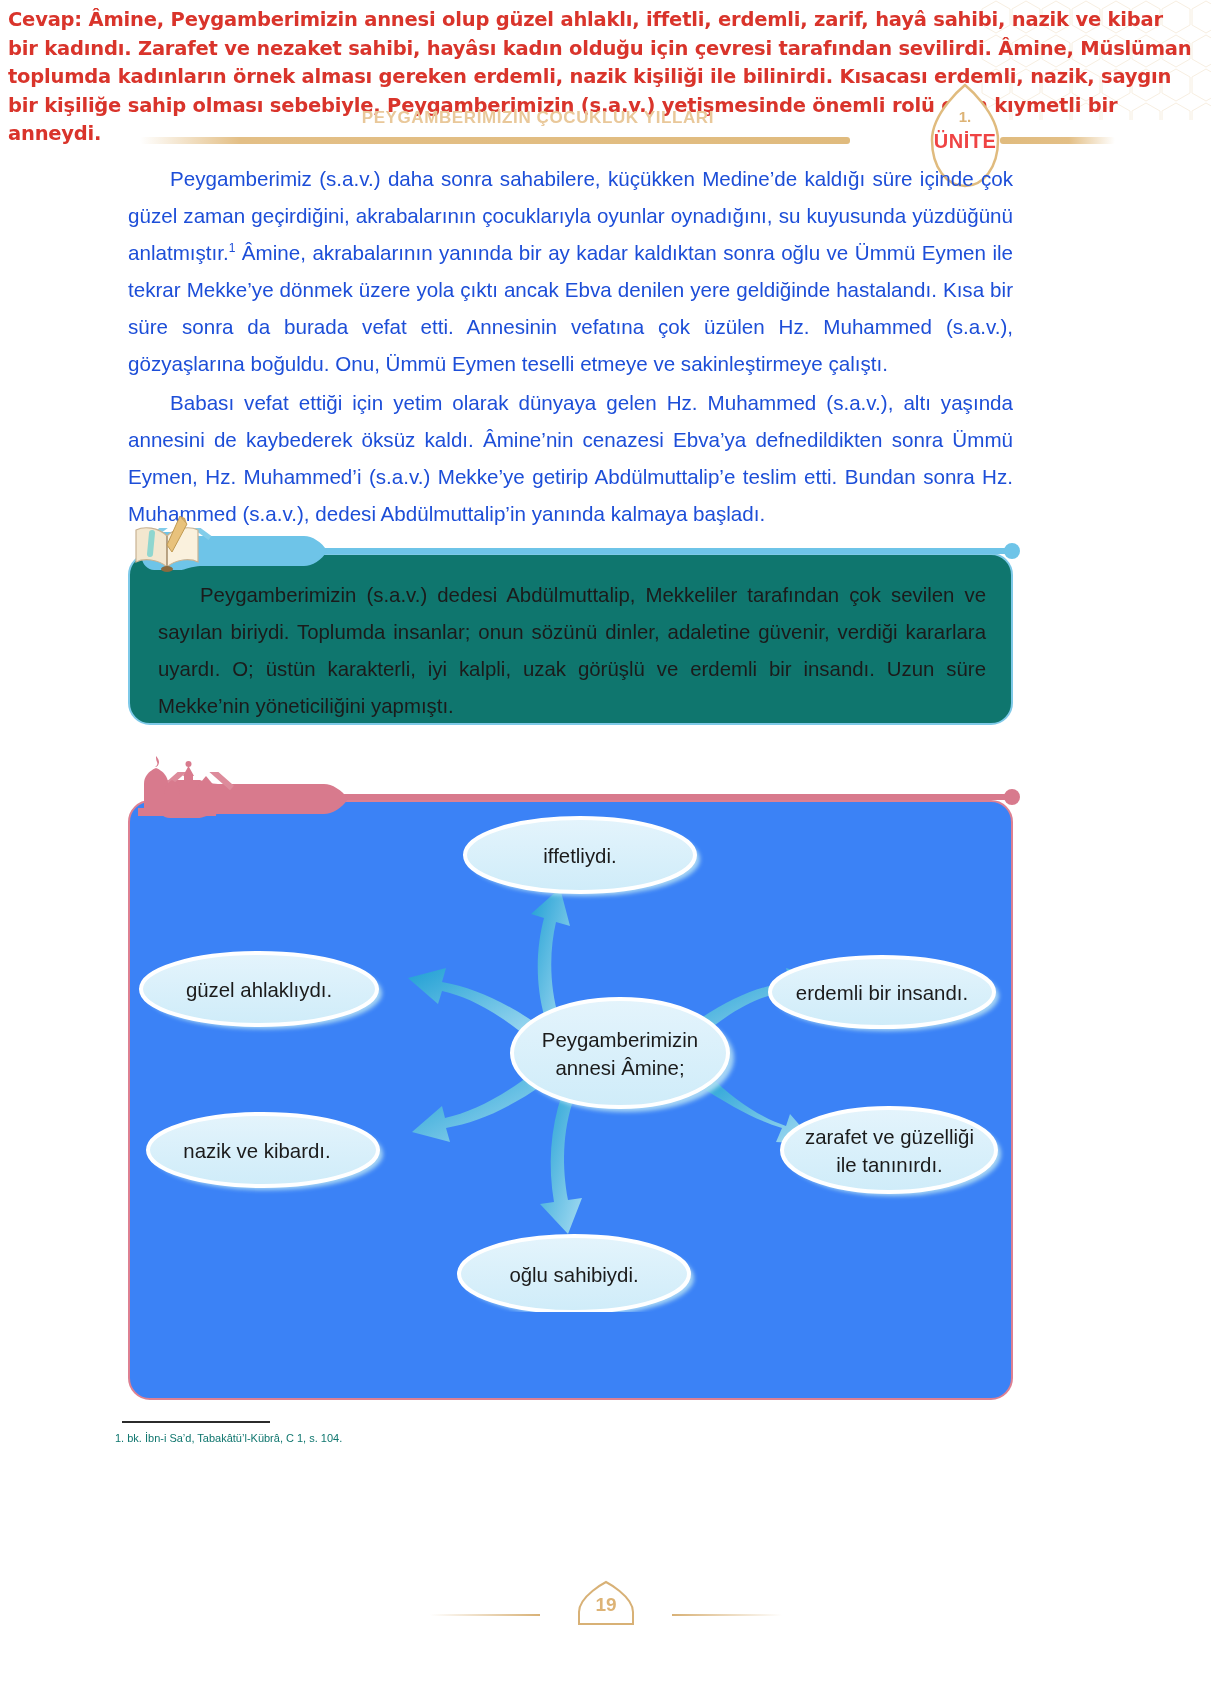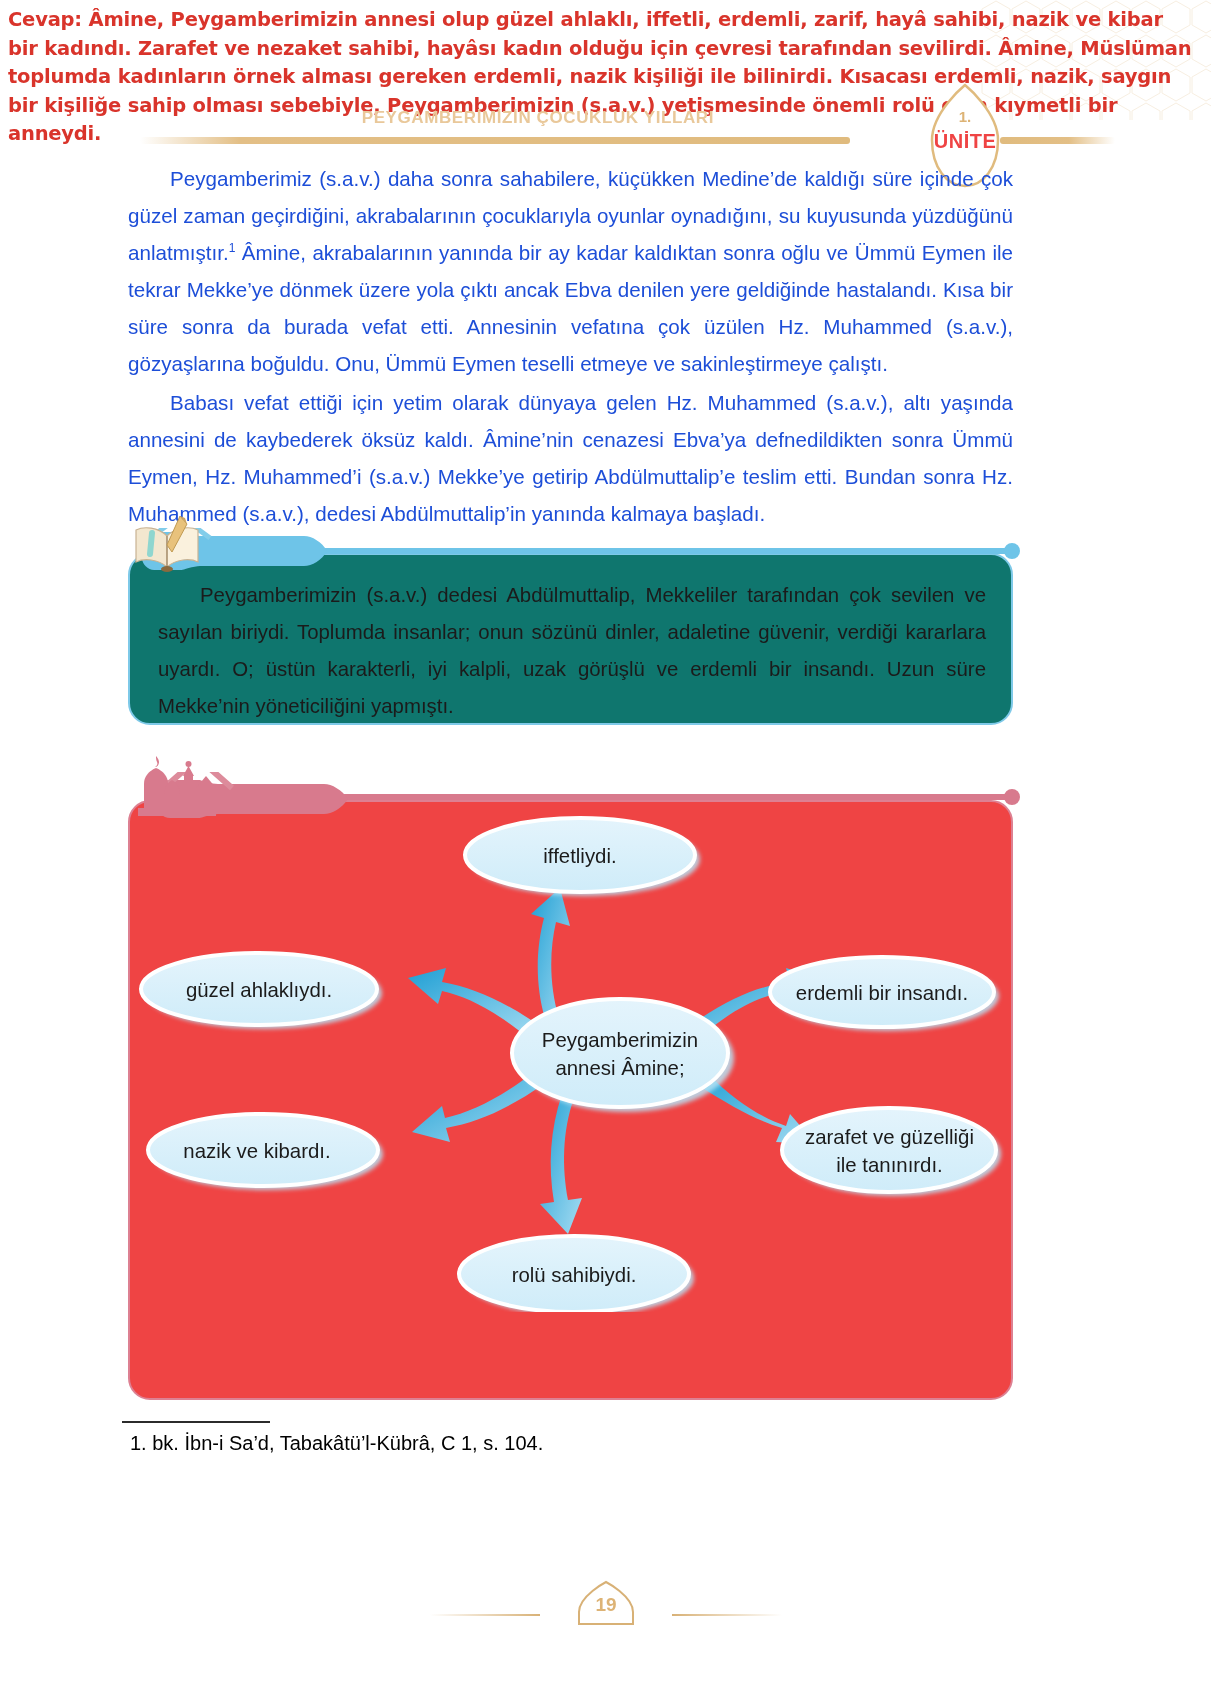--- a/index.html
+++ b/index.html
@@ -196,21 +196,21 @@
 
   
   .act-box {
     position: absolute;
     left: 128px;
     top: 800px;
     width: 885px;
     height: 600px;
     border: 2px solid #dd8092;
     border-radius: 22px;
-    background: #ef4444;
+    background: #3b82f6;
     box-sizing: border-box;
   }
   .act-tab {
     position: absolute;
     left: 128px;
     top: 772px;
     width: 890px;
     height: 50px;
     z-index: 6;
   }
@@ -283,25 +283,25 @@
   .footnote-rule {
     position: absolute;
     left: 122px;
     top: 1421px;
     width: 148px;
     height: 2px;
     background: #2b2b2b;
   }
   .footnote {
     position: absolute;
-    left: 130px;
+    left: 115px;
     top: 1432px;
     font-family: "Liberation Sans", sans-serif;
-    font-size: 20px;
-    color: #000000;
+    font-size: 11px;
+    color: #0f766e;
     white-space: nowrap;
   }
   .footer {
     position: absolute;
     left: 0;
     top: 1580px;
     width: 975px;
     height: 70px;
   }
   .footer-rule-l {
@@ -450,21 +450,21 @@
         <span>iffetliydi.</span>
       </div>
       <div class="bub-label" style="left:637px;top:177px;width:230px;">
         <span>erdemli bir insandı.</span>
       </div>
       <div class="bub-label" style="left:652px;top:321px;width:215px;">
         <span>zarafet ve güzelliği</span><br>
         <span>ile tanınırdı.</span>
       </div>
       <div class="bub-label" style="left:329px;top:459px;width:230px;">
-        <span>rolü sahibiydi.</span>
+        <span>oğlu sahibiydi.</span>
       </div>
       <div class="bub-label" style="left:12px;top:335px;width:230px;">
         <span>nazik ve kibardı.</span>
       </div>
       <div class="bub-label" style="left:14px;top:174px;width:230px;">
         <span>güzel ahlaklıydı.</span>
       </div>
       <div class="bub-label" style="left:375px;top:224px;width:230px;">
         <span>Peygamberimizin</span><br>
         <span>annesi Âmine;</span>

